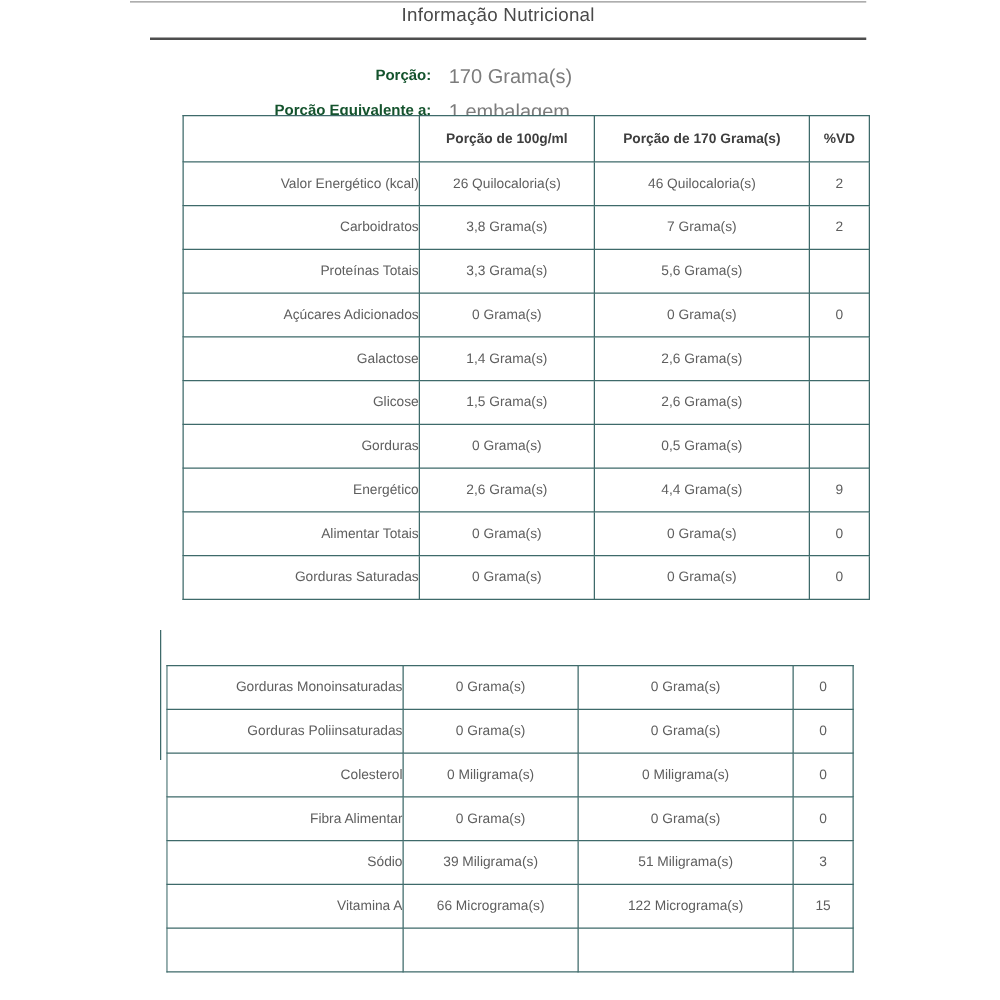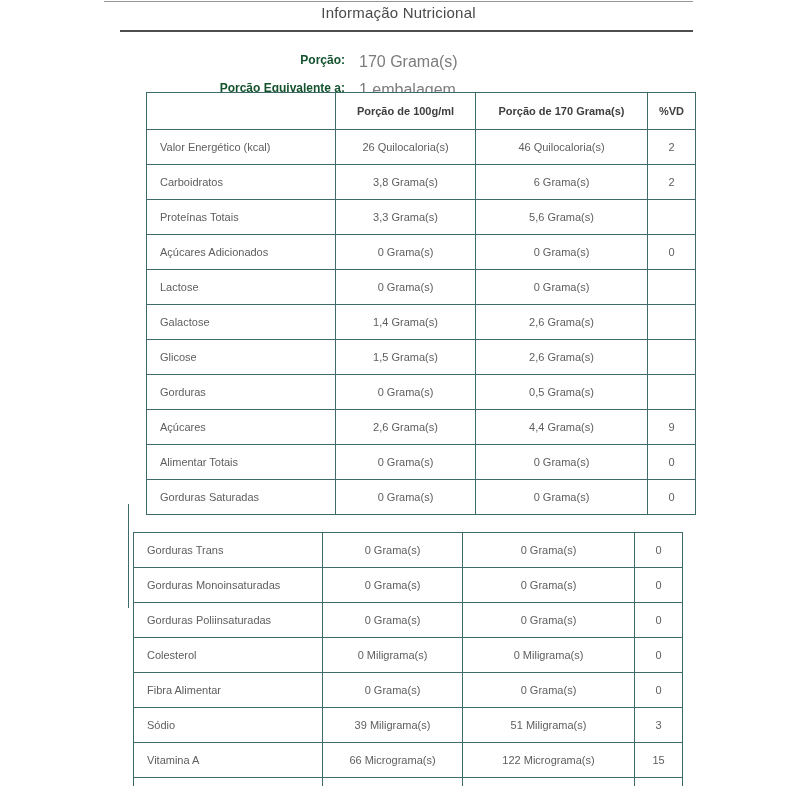--- a/index.html
+++ b/index.html
@@ -23,21 +23,21 @@
 
   
   table { border-collapse:collapse; table-layout:fixed; width:549px; background:#ffffff; }
   th, td {
     border:1px solid var(--table-border,#3e6a6a);
     font-size:11px; color:#5e5e5e;
     height:34px; padding:0; overflow:hidden; white-space:nowrap;
     text-align:center; vertical-align:middle;
   }
   thead th { height:36px; font-weight:bold; color:#3e3e3e; }
-  td:first-child { text-align:left; padding-left:13px; }
+  td:first-child { text-align:right; padding-left:13px; }
 
   .table1-pos { left:130px; top:92px;margin-left:16px; }
   .table2-clip { left:133px; top:532px; width:552px; height:254px; overflow:hidden; }
 
   .border-artifact { left:128px; top:504px; width:1px; height:104px; background:var(--table-border,#3e6a6a); }
 </style>
 </head>
 <body>
 
 <div class="abs top-divider"></div>
@@ -72,61 +72,55 @@
   <tbody>
       <tr>
         <td>Valor Energético (kcal)</td>
         <td>26 Quilocaloria(s)</td>
         <td>46 Quilocaloria(s)</td>
         <td>2</td>
       </tr>
       <tr>
         <td>Carboidratos</td>
         <td>3,8 Grama(s)</td>
-        <td>6 Grama(s)</td>
+        <td>7 Grama(s)</td>
         <td>2</td>
       </tr>
       <tr>
         <td>Proteínas Totais</td>
         <td>3,3 Grama(s)</td>
         <td>5,6 Grama(s)</td>
         <td></td>
       </tr>
       <tr>
         <td>Açúcares Adicionados</td>
         <td>0 Grama(s)</td>
         <td>0 Grama(s)</td>
         <td>0</td>
-      </tr>
-      <tr>
-        <td>Lactose</td>
-        <td>0 Grama(s)</td>
-        <td>0 Grama(s)</td>
-        <td></td>
       </tr>
       <tr>
         <td>Galactose</td>
         <td>1,4 Grama(s)</td>
         <td>2,6 Grama(s)</td>
         <td></td>
       </tr>
       <tr>
         <td>Glicose</td>
         <td>1,5 Grama(s)</td>
         <td>2,6 Grama(s)</td>
         <td></td>
       </tr>
       <tr>
         <td>Gorduras</td>
         <td>0 Grama(s)</td>
         <td>0,5 Grama(s)</td>
         <td></td>
       </tr>
       <tr>
-        <td>Açúcares</td>
+        <td>Energético</td>
         <td>2,6 Grama(s)</td>
         <td>4,4 Grama(s)</td>
         <td>9</td>
       </tr>
       <tr>
         <td>Alimentar Totais</td>
         <td>0 Grama(s)</td>
         <td>0 Grama(s)</td>
         <td>0</td>
       </tr>
@@ -141,26 +135,20 @@
 
 <div class="abs table2-clip">
   <table>
     <colgroup>
       <col style="width:189px">
         <col style="width:140px">
         <col style="width:172px">
         <col style="width:48px">
     </colgroup>
     <tbody>
-        <tr>
-          <td>Gorduras Trans</td>
-          <td>0 Grama(s)</td>
-          <td>0 Grama(s)</td>
-          <td>0</td>
-        </tr>
         <tr>
           <td>Gorduras Monoinsaturadas</td>
           <td>0 Grama(s)</td>
           <td>0 Grama(s)</td>
           <td>0</td>
         </tr>
         <tr>
           <td>Gorduras Poliinsaturadas</td>
           <td>0 Grama(s)</td>
           <td>0 Grama(s)</td>

